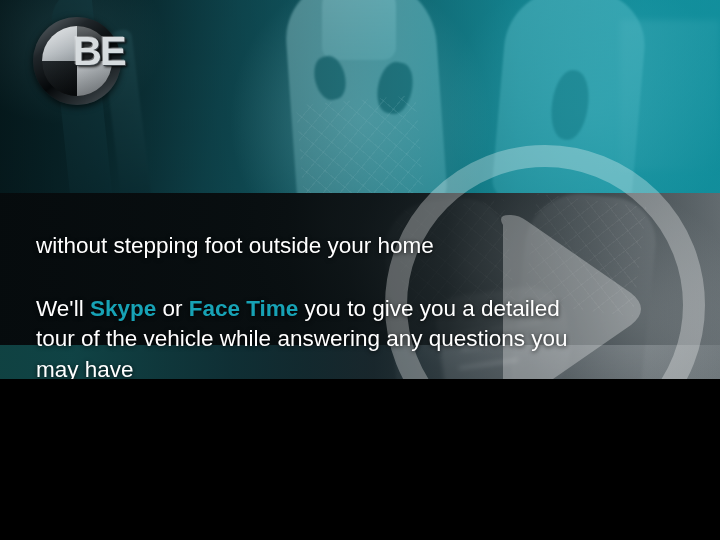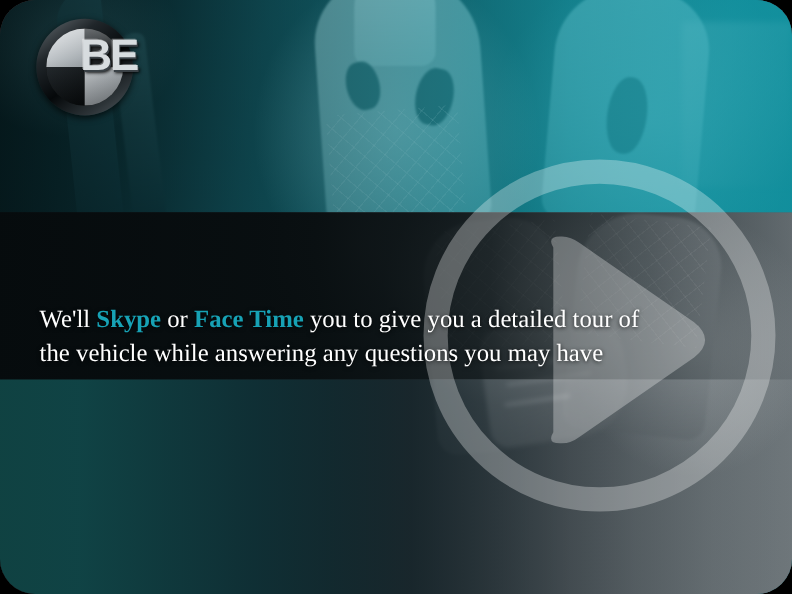--- a/index.html
+++ b/index.html
@@ -3,25 +3,24 @@
 <meta charset="utf-8">
 <style>
   html, body {
     margin: 0;
     padding: 0;
     background: #000;
   }
   #stage {
     position: relative;
     width: 720px;
-    height: 540px;
+    height: 379px;
     overflow: hidden;
     font-family: "Liberation Sans", sans-serif;
     background: #7f1d1d;
-    border-radius: 32px;
   }
 
   
   .bg-photo {
     position: absolute;
     inset: 0;
     background:
       
       radial-gradient(ellipse 150px 120px at 60px 40px, rgba(150,200,210,0.30), rgba(0,0,0,0) 70%),
       
@@ -269,21 +268,21 @@
     margin: 0 0 18px 0;
     text-shadow: 0 2px 5px rgba(0,0,0,0.7);
   }
   .para {
     font-size: 22.5px;
     color: #ffffff;
     line-height: 1.37;
     margin: 0;
     text-shadow: 0 1px 4px rgba(0,0,0,0.8);
   }
-  .para.second { margin-top: 44px; font-family: Liberation Serif, serif; }
+  .para.second { margin-top: 32px; }
   .accent { font-weight: bold; }
 </style>
 </head>
 <body>
 
 <div id="stage">
 
   <div class="bg-photo">
     <div class="pillar-left"></div>
     <div class="pillar-left2"></div>
@@ -329,18 +328,19 @@
       <div class="q q-br"></div>
     </div>
     <div class="logo-gloss"></div>
     <div class="logo-be">BE</div>
   </div>
 
   <div class="txt-wrap">
 
     <div class="para">
       <br>
+      <span>without stepping foot outside your home</span>
     </div>
 
     <div class="para second"><span>We'll </span><span class="accent" style="color: rgb(23, 162, 181);">Skype</span><span> or </span><span class="accent" style="color: rgb(23, 162, 181);">Face Time</span><span> you to give you a detailed tour of the vehicle while answering any questions you may have</span></div>
   </div>
 
 </div>
 
 </body></html>

